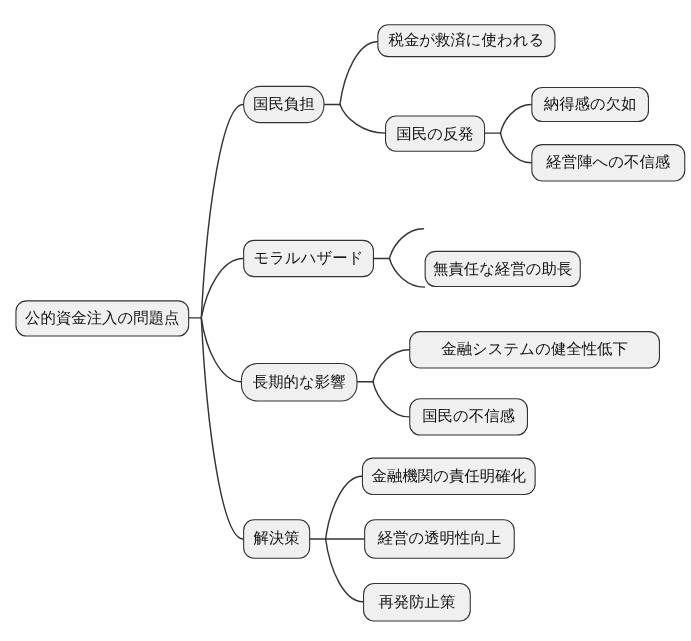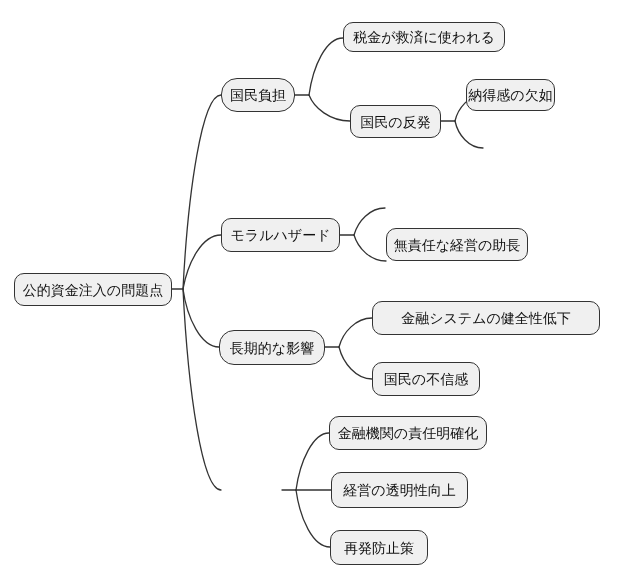--- a/index.html
+++ b/index.html
@@ -81,25 +81,27 @@
     <path d="M296,490 C300,461 313,433 329,433"></path>
     <path d="M296,490 L331,490"></path>
     <path d="M296,490 C300,519 313,547 330,547"></path>
   </svg>
 
   <div class="node" style="left:14px; top:273px; width:158px; height:33px;">公的資金注入の問題点</div>
 
   <div class="node" style="left:221px; top:78px; width:74px; height:34px;border-radius:16px;">国民負担</div>
   <div class="node" style="left:221px; top:218px; width:119px; height:34px;">モラルハザード</div>
   <div class="node" style="left:219px; top:330px; width:106px; height:35px;border-radius:15px;">長期的な影響</div>
+  <div class="node" style="left:221px; top:472px; width:61px; height:36px;">解決策</div>
 
   <div class="node" style="left:343px; top:22px; width:162px; height:30px;">税金が救済に使われる</div>
   <div class="node" style="left:350px; top:105px; width:91px; height:33px;">国民の反発</div>
 
-  <div class="node" style="left:466px; top:79px; width:89px; height:32px;">納得感の欠如</div>
+  <div class="node" style="left:483px; top:79px; width:107px; height:32px;">納得感の欠如</div>
+  <div class="node" style="left:483px; top:131px; width:140px; height:34px;">経営陣への不信感</div>
 
   <div class="node" style="left:386px; top:228px; width:142px; height:33px;">無責任な経営の助長</div>
 
   <div class="node" style="left:372px; top:301px; width:228px; height:34px;">金融システムの健全性低下</div>
   <div class="node" style="left:372px; top:362px; width:108px; height:34px;border-radius:10px;">国民の不信感</div>
 
   <div class="node" style="left:329px; top:416px; width:158px; height:34px;">金融機関の責任明確化</div>
   <div class="node" style="left:331px; top:472px; width:137px; height:36px;">経営の透明性向上</div>
   <div class="node" style="left:330px; top:530px; width:98px; height:35px;">再発防止策</div>
 

